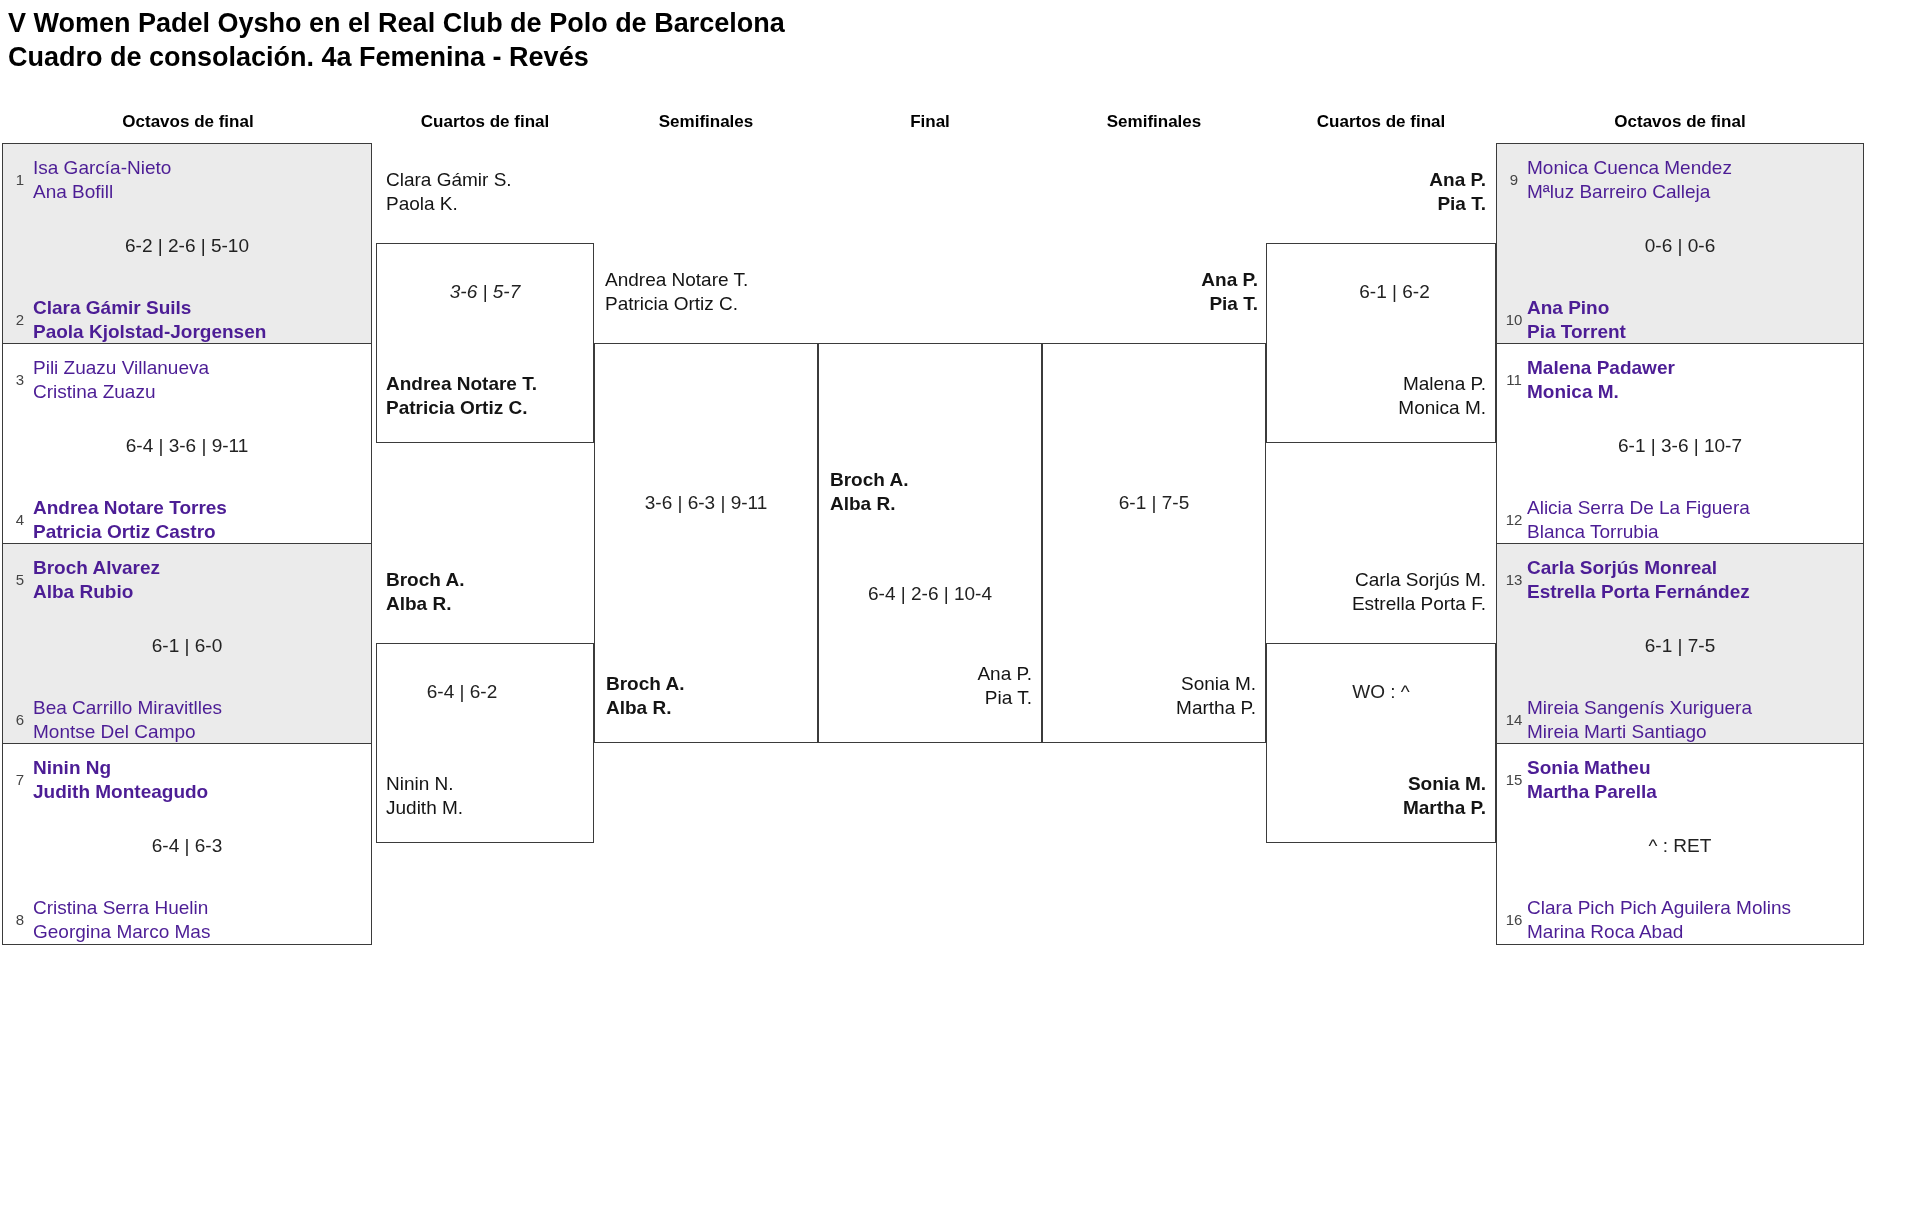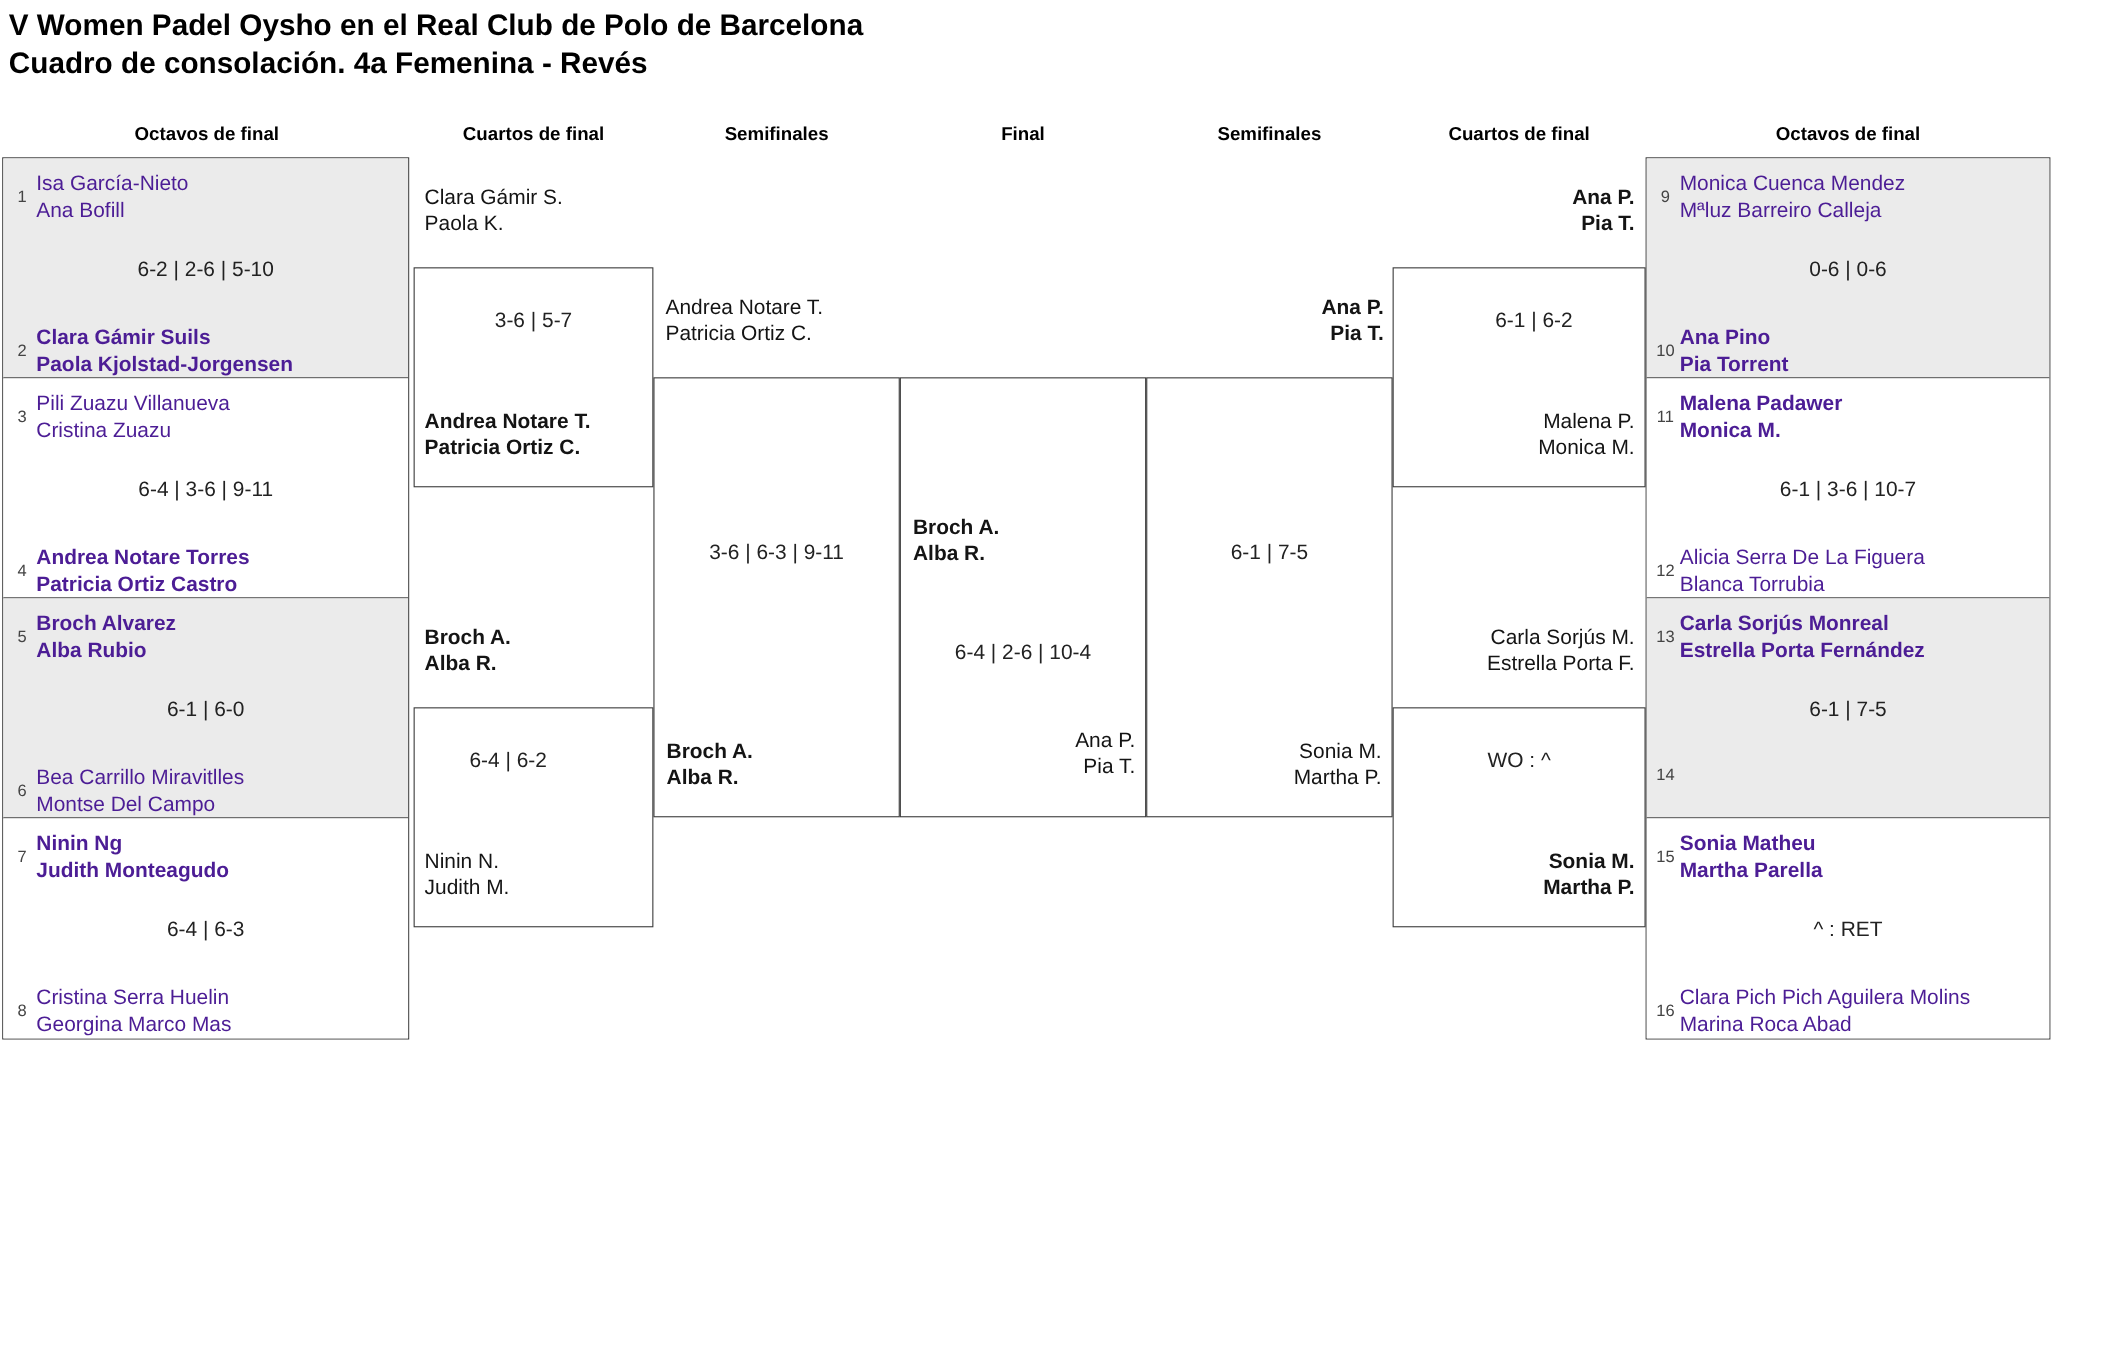--- a/index.html
+++ b/index.html
@@ -149,20 +149,24 @@
       <div class="team" style="left:4px;top:12px;">
         <div class="seed">13</div>
         <div class="tn bold">
           <div>Carla Sorjús Monreal</div>
             <div>Estrella Porta Fernández</div>
         </div>
       </div>
       <div class="score" style="left:0;right:0;top:90px;">6-1 | 7-5</div>
       <div class="team" style="left:4px;top:152px;">
         <div class="seed">14</div>
+        <div class="tn">
+          <div>Mireia Sangenís Xuriguera</div>
+            <div>Mireia Marti Santiago</div>
+        </div>
       </div>
     </div>
     <div class="rblock">
       <div class="team" style="left:4px;top:12px;">
         <div class="seed">15</div>
         <div class="tn bold">
           <div>Sonia Matheu</div>
             <div>Martha Parella</div>
         </div>
       </div>
@@ -175,21 +179,21 @@
         </div>
       </div>
     </div>
   </div>
 
   <div class="mbox" style="left:376px;top:243px;width:218px;height:200px;"></div>
   <div class="entry" style="left:386px;top:168px;">
     <div>Clara Gámir S.</div>
       <div>Paola K.</div>
   </div>
-  <div class="score" style="left:376px;top:280px;width:218px;">3-6 | 5-7</div>
+  <div class="score" style="left:376px;top:280px;width:218px;font-style:italic;">3-6 | 5-7</div>
   <div class="entry bold" style="left:386px;top:372px;">
     <div>Andrea Notare T.</div>
       <div>Patricia Ortiz C.</div>
   </div>
 
   <div class="mbox" style="left:376px;top:643px;width:218px;height:200px;"></div>
   <div class="entry bold" style="left:386px;top:568px;">
     <div>Broch A.</div>
       <div>Alba R.</div>
   </div>

